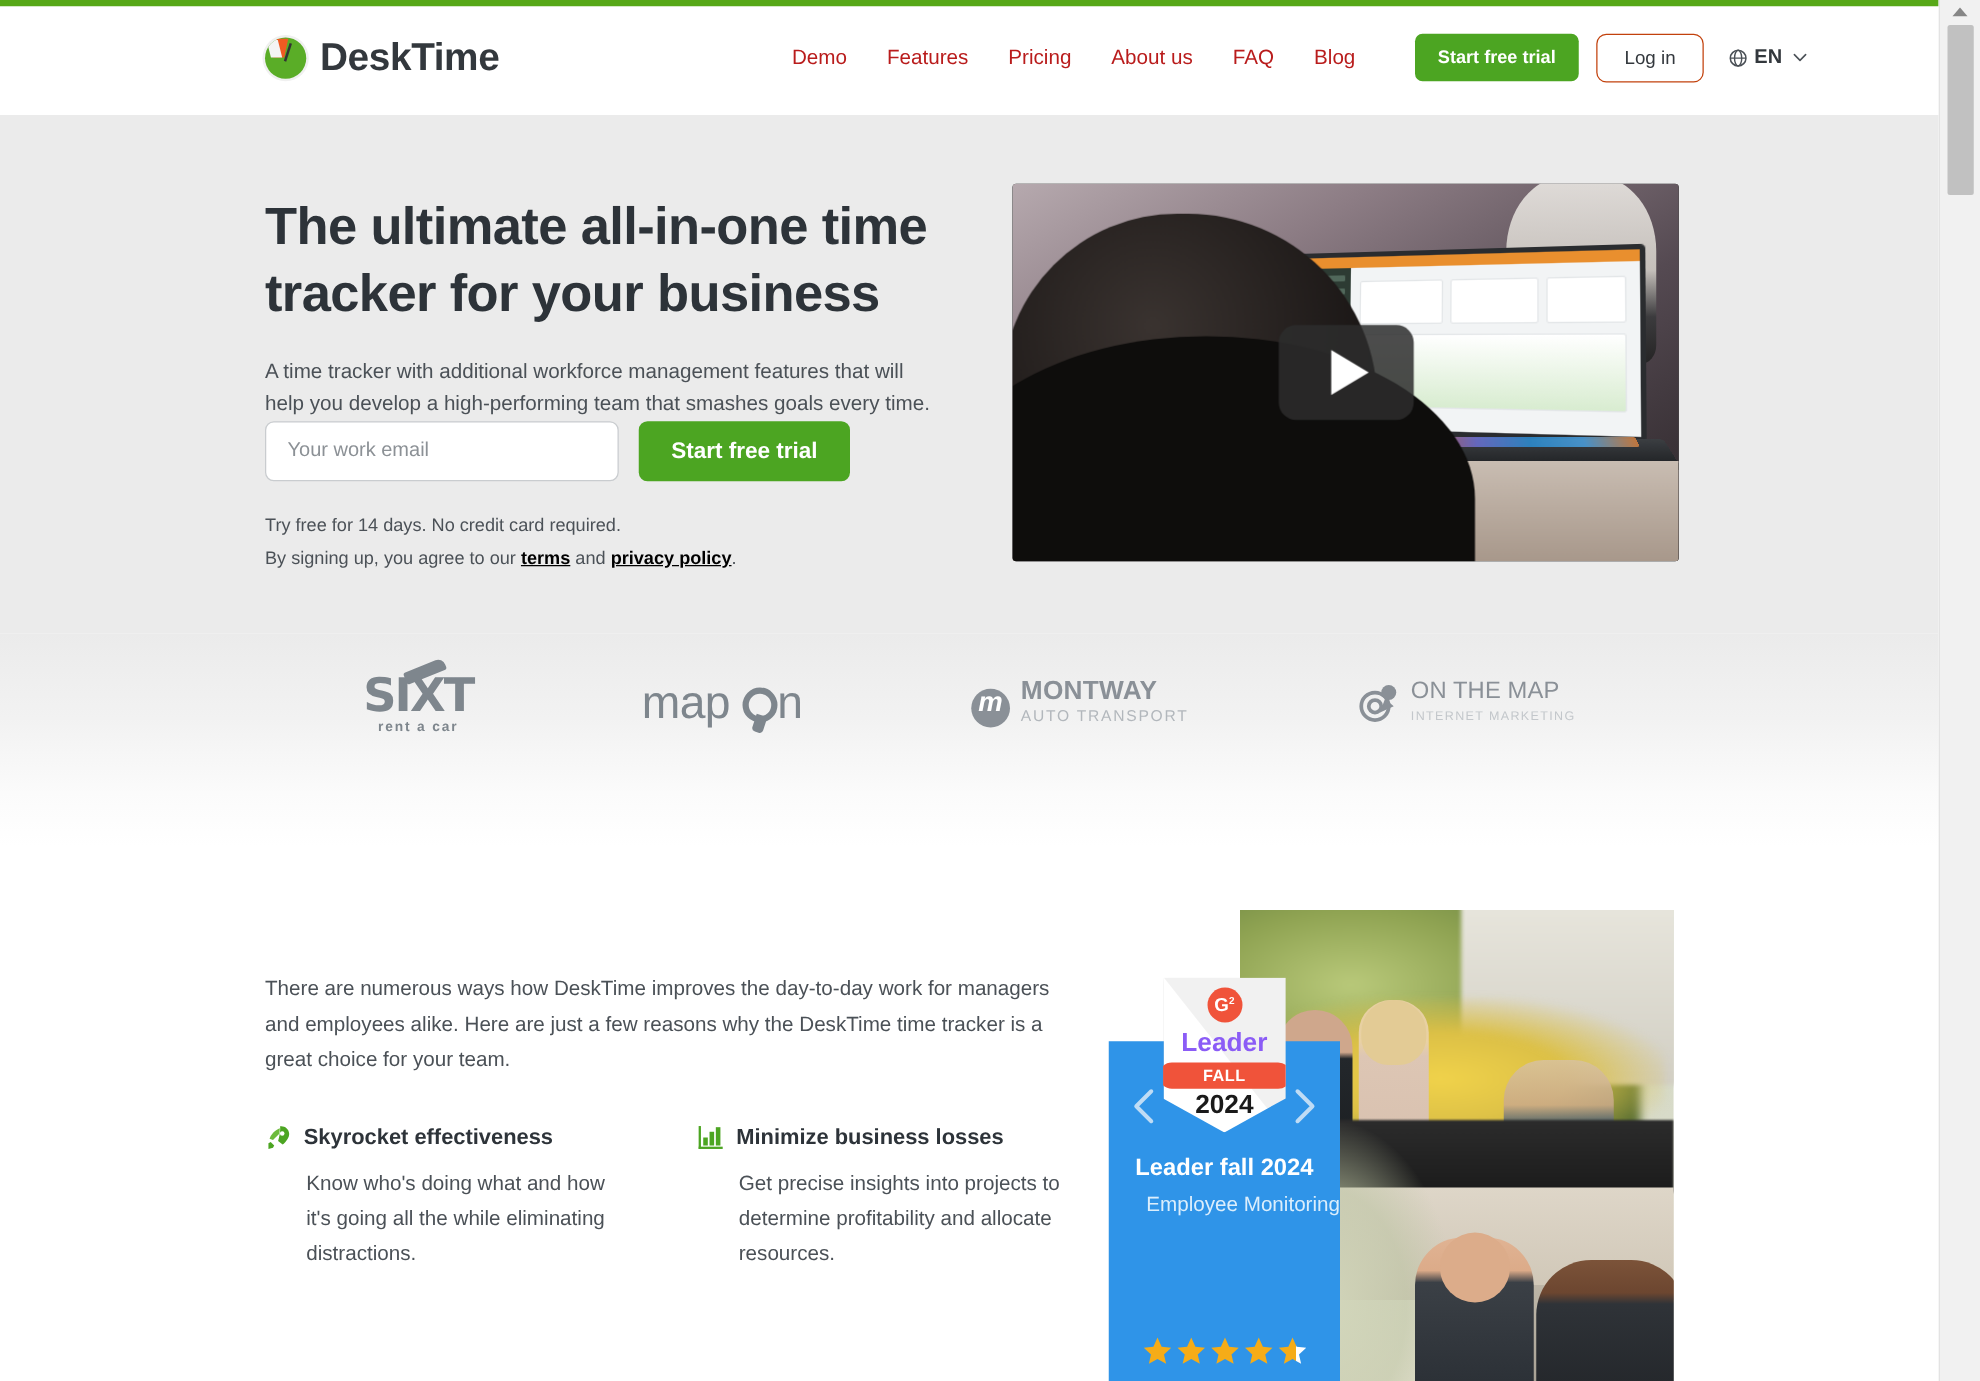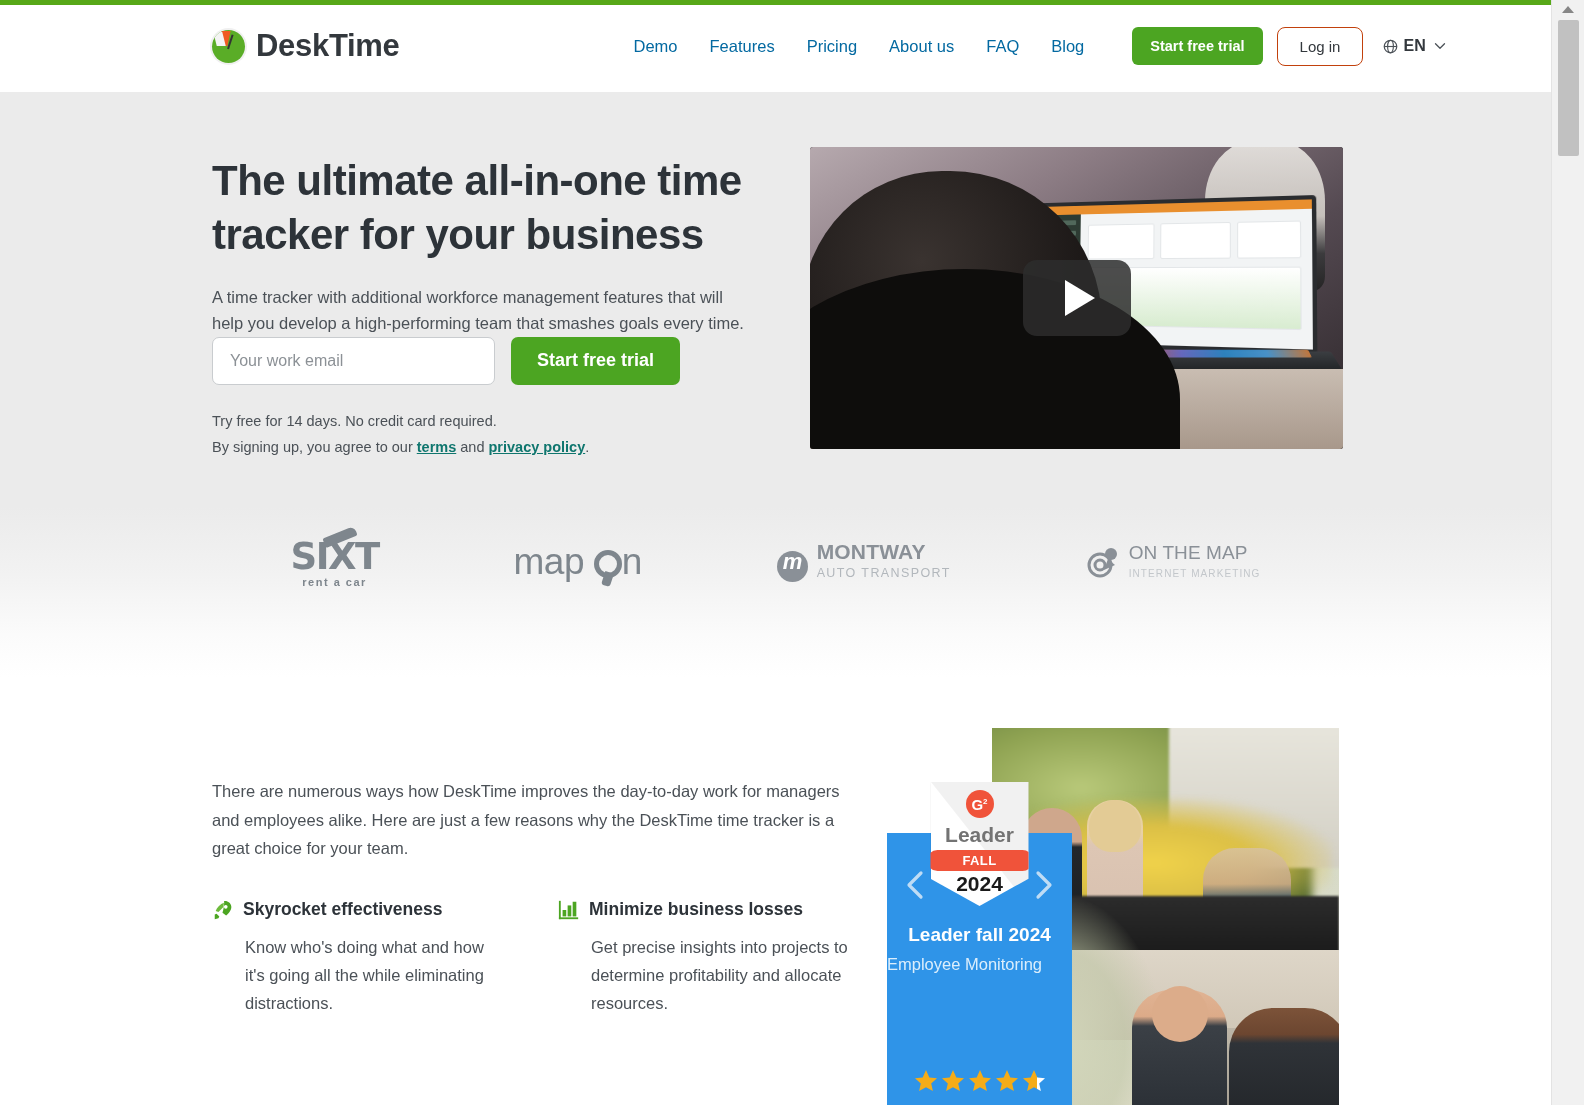--- a/index.html
+++ b/index.html
@@ -69,21 +69,21 @@
     font-size: 31px; font-weight: bold; color: #33383d;
     letter-spacing: -0.3px;
   }
 
   .nav {
     display: flex; align-items: center;
     gap: 32px;
     margin-left: 234px;
   }
   .nav-item {
-    font-size: 16.5px; color: #0369a1; cursor: pointer;
+    font-size: 16.5px; color: #b91c1c; cursor: pointer;
     white-space: nowrap;
   }
 
   .header-actions {
     display: flex; align-items: center; gap: 14px;
     margin-left: 48px;
   }
   .btn-trial-sm {
     background: #4ca522; color: #fff;
     font-size: 14.5px; font-weight: bold;
@@ -137,21 +137,21 @@
   .btn-trial-lg {
     background: #4ca522; color: #fff;
     font-size: 18px; font-weight: bold;
     height: 48px; padding: 0 26px;
     border: none; border-radius: 7px; cursor: pointer;
     white-space: nowrap;
   }
   .fine-print {
     margin-top: 24px; font-size: 14.5px; color: #4b5157; line-height: 1.78;
   }
-  .fine-print a { color: #0f766e; font-weight: bold; text-decoration: underline; }
+  .fine-print a { color: #000000; font-weight: bold; text-decoration: underline; }
 
   
   .hero-right { margin-left: 38px; padding-top: 55px; }
   .video {
     position: relative;
     width: 533px; height: 302px;
     border-radius: 3px; overflow: hidden;
     background: #151515;
   }
   .video-photo { position: absolute; inset: 0; }
@@ -407,21 +407,21 @@
     position:absolute; left:50%; top:8px; transform:translateX(-50%);
     width: 28px; height: 28px; border-radius:50%;
     background:#f0533a; color:#fff;
     font-size:15px; font-weight:bold;
     display:flex; align-items:center; justify-content:center;
     z-index: 3;
   }
   .g2-logo sup { font-size: 8px; }
   .g2-leader {
     position:absolute; left:0; right:0; top:41px; text-align:center;
-    font-size: 21px; font-weight: bold; color:#737373; z-index: 3;
+    font-size: 21px; font-weight: bold; color:#8b5cf6; z-index: 3;
   }
   .g2-fall {
     position:absolute; left:-4px; right:-4px; top:68px; height:21px;
     background:#f0533a; color:#fff;
     font-size: 13px; font-weight: bold; letter-spacing:.4px;
     display:flex; align-items:center; justify-content:center;
     border-radius: 11px; z-index: 4;
   }
   .g2-year {
     position:absolute; left:0; right:0; top:90px; text-align:center;
@@ -431,21 +431,21 @@
     position:absolute; top: 37px; width: 26px; height: 30px;
     cursor: pointer; z-index: 9;
   }
   .car-arrow.left { left: 16px; }
   .car-arrow.right { right: 16px; }
   .car-title {
     position:absolute; left:0; right:0; top: 91px; text-align:center;
     font-size: 19px; font-weight: bold; color:#fff;
   }
   .car-sub {
-    position:absolute; left:0; right:0; top: 122px; text-align:left;
+    position:absolute; left:0; right:0; top: 122px; text-align:right;
     font-size: 16.5px; color:#dbeefc;
   }
   .car-stars {
     position:absolute; left:0; right:0; top: 236px;
     display:flex; justify-content:center; gap: 3px;
   }
   .star { width: 24px; height: 23px; display:block; }
 
   
   .scrollbar {

